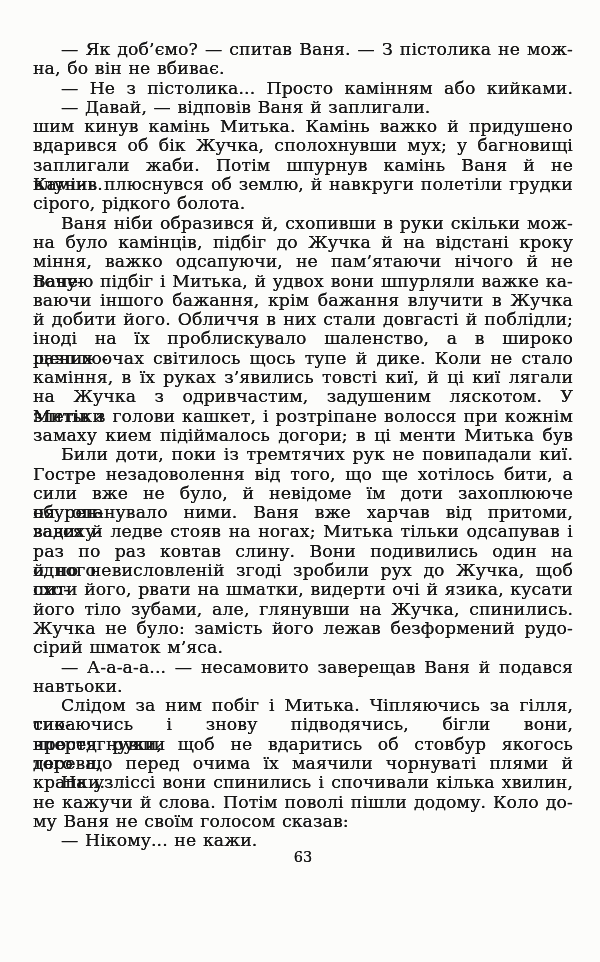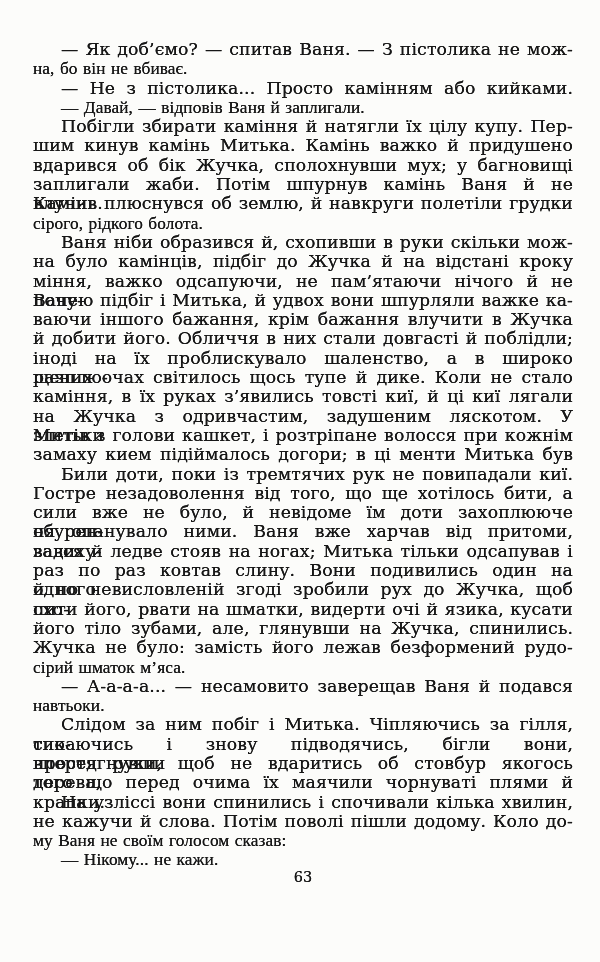--- a/index.html
+++ b/index.html
@@ -37,21 +37,20 @@
     text-align-last: justify;
     text-shadow: 0 0 0.45px currentColor;
     white-space: nowrap; 
     white-space: normal;
   }
   .line.para-first {
     text-indent: 28px;
   }
   .line.para-last {
     text-align-last: left;
-    font-family: Liberation Serif, serif;
   }
   .page-number {
     text-align: center;
     font-size: 14.5px;
     line-height: 15px;
     text-shadow: 0 0 0.45px currentColor;
   }
 </style>
 </head>
 <body>
@@ -62,21 +61,20 @@
         <span class="line para-first">— Як доб’ємо? — спитав Ваня. — З пістолика не мож-</span>
         <span class="line para-last">на, бо він не вбиває.</span>
       </p>
       <p class="para">
         <span class="line para-first">— Не з пістолика... Просто камінням або кийками.</span>
       </p>
       <p class="para">
         <span class="line para-first para-last">— Давай, — відповів Ваня й заплигали.</span>
       </p>
       <p class="para">
-        <span class="line para-first">Побігли збирати каміння й натягли їх цілу купу. Пер-</span>
         <span class="line">шим кинув камінь Митька. Камінь важко й придушено</span>
         <span class="line">вдарився об бік Жучка, сполохнувши мух; у багновищі</span>
         <span class="line">заплигали жаби. Потім шпурнув камінь Ваня й не влучив.</span>
         <span class="line">Камінь плюснувся об землю, й навкруги полетіли грудки</span>
         <span class="line para-last">сірого, рідкого болота.</span>
       </p>
       <p class="para">
         <span class="line para-first">Ваня ніби образився й, схопивши в руки скільки мож-</span>
         <span class="line">на було камінців, підбіг до Жучка й на відстані кроку</span>
         <span class="line">міння, важко одсапуючи, не пам’ятаючи нічого й не почу-</span>

